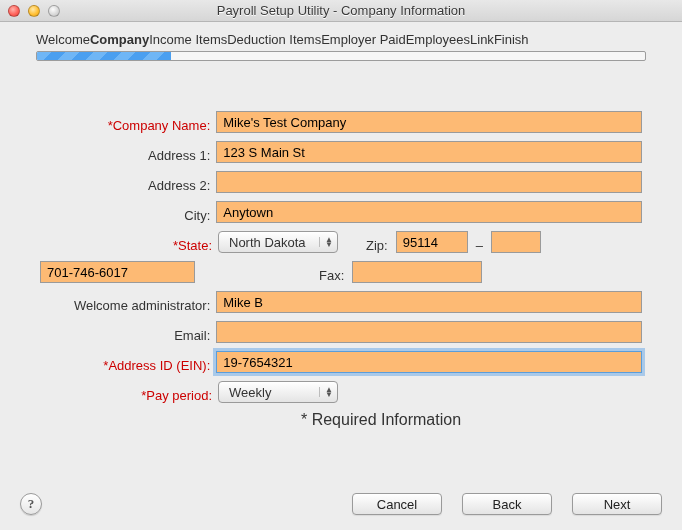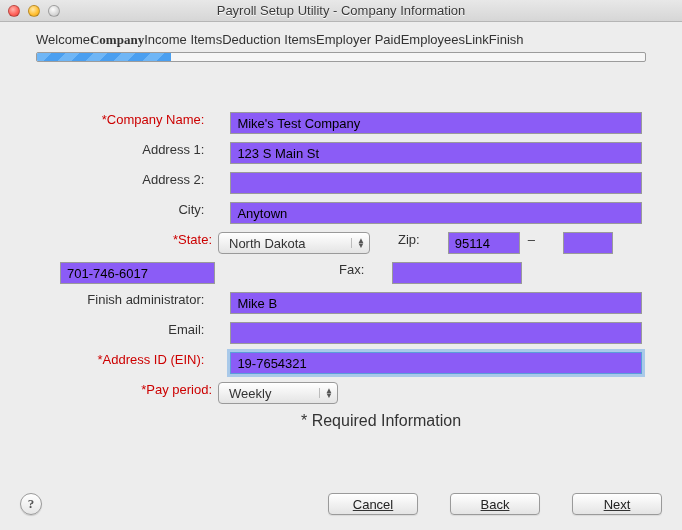--- a/index.html
+++ b/index.html
@@ -26,49 +26,48 @@
       position: absolute; left: 0; right: 0; text-align: center;
       font-size: 13px; color: #3a3a3a; text-shadow: 0 1px 0 #fff;
     }
 
     .stepbar {
       display: flex; 
       padding: 10px 36px 4px 36px;
       font-size: 13px; color: #333;
     }
     .stepbar span { white-space: nowrap; }
-    .stepbar .active { font-weight: bold; font-family: Liberation Serif, serif; }
+    .stepbar .active { font-weight: bold; }
 
     .progress-wrap { padding: 0 36px 6px 36px; }
     .progress {
       width: 100%; height: 10px; border: 1px solid #9c9c9c;
       border-radius: 2px; background: #f6f6f6; overflow: hidden;
     }
     .progress .fill {
       height: 100%; width: 22%;
       background: repeating-linear-gradient(135deg,
         #6fb6f6 0 10px, #4a9ff0 10px 20px);
     }
 
     .form-area {
       padding: 44px 40px 10px 40px;
     }
     .row {
-      display: flex; align-items: flex-start; margin-bottom: 8px;
+      display: flex; align-items: flex-end; margin-bottom: 8px;
     }
     .lbl {
       width: 178px; text-align: right; padding-right: 6px;
       font-size: 13px; color: #333;
     }
     .lbl.req { color: #cc0000; }
     .field {
-      height: 22px; border: 1px solid #9a9a9a; background: #8b5cf6;
+      height: 22px; border: 1px solid #9a9a9a; background: #fdba74;
       padding: 2px 6px; font-size: 13px; font-family: inherit;
       color: #000;
-      margin-left: 20px;
     }
     .field.full { width: 430px; }
     .field.med  { width: 155px; }
     .field.zip  { width: 72px; }
     .field.zip2 { width: 50px; }
     .field.fax  { width: 130px; }
 
     .select {
       display: inline-flex; align-items: center; justify-content: space-between;
       height: 22px; border: 1px solid #9a9a9a; border-radius: 4px;
@@ -95,21 +94,21 @@
       height: 52px; display: flex; align-items: center;
       padding: 0 20px; justify-content: space-between;
     }
     .help {
       width: 22px; height: 22px; border-radius: 50%;
       border: 1px solid #9a9a9a; background: linear-gradient(#ffffff,#e6e6e6);
       display: flex; align-items: center; justify-content: center;
       color: #555; font-weight: bold; font-family: Georgia, serif;
       box-shadow: 0 1px 1px rgba(0,0,0,.15);
     }
-    .btns { display: flex; gap: 32px; text-decoration: underline; }
+    .btns { display: flex; gap: 20px; }
     .btn {
       min-width: 90px; height: 22px; border: 1px solid #9a9a9a;
       border-radius: 4px; background: linear-gradient(#ffffff,#e4e4e4);
       font-size: 13px; color: #222; cursor: default;
       box-shadow: 0 1px 0 rgba(255,255,255,.7) inset, 0 1px 1px rgba(0,0,0,.08);
     }
   </style>
 </head>
 <body>
 
@@ -156,41 +155,41 @@
     <input class="field full" value="" style="">
   </div>
 
   <div class="row">
     <div class="lbl">City:</div>
     <input class="field full" value="Anytown" style="">
   </div>
 
   <div class="row">
     <div class="lbl req">*State:</div>
-    <div class="select" style="width:152px">
+    <div class="select" style="width:120px">
       <span>North Dakota</span>
       <span class="arrows">
           <span>▲</span>
           <span>▼</span>
         </span>
     </div>
     <span class="sub-lbl" style="margin-left:20px">Zip:</span>
     <input class="field zip" value="95114" style="">
     <span class="dash">–</span>
     <input class="field zip2" value="" style="">
   </div>
 
   <div class="row">
     <input class="field med" value="701-746-6017" style="">
     <span class="sub-lbl" style="margin-left:116px">Fax:</span>
     <input class="field fax" value="" style="">
   </div>
 
   <div class="row">
-    <div class="lbl">Finish administrator:</div>
+    <div class="lbl">Welcome administrator:</div>
     <input class="field full" value="Mike B" style="">
   </div>
 
   <div class="row">
     <div class="lbl">Email:</div>
     <input class="field full" value="" style="">
   </div>
 
   <div class="row">
     <div class="lbl req">*Address ID (EIN):</div>

